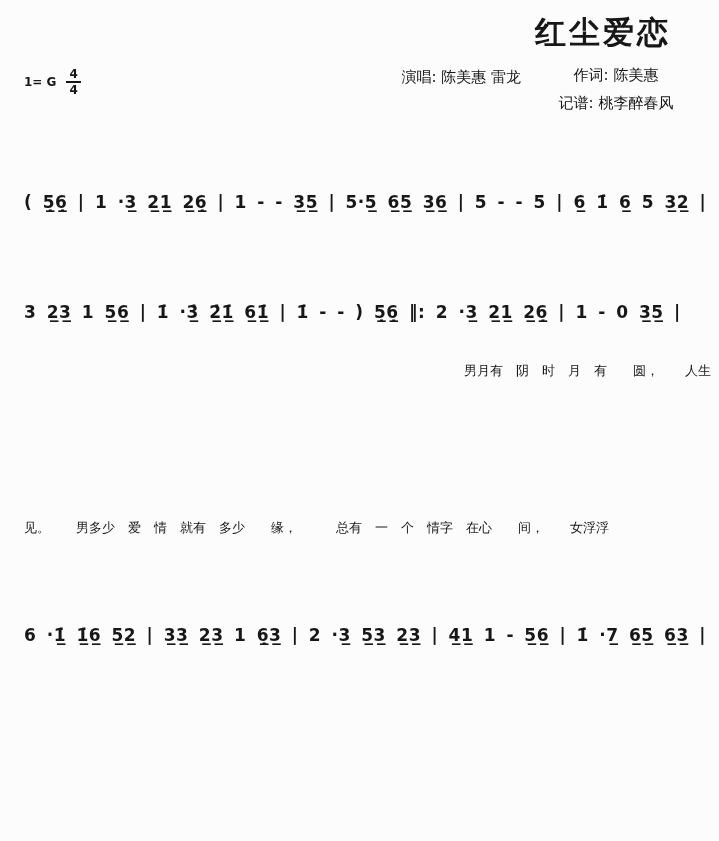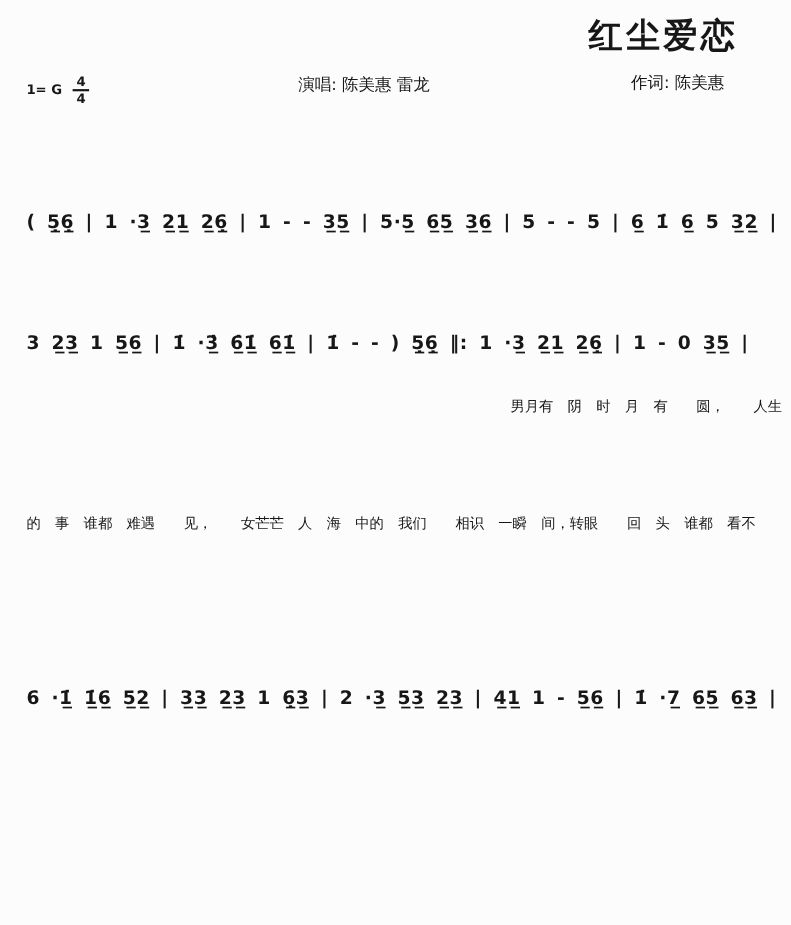--- a/index.html
+++ b/index.html
@@ -18,21 +18,21 @@
     font-weight: bold;
     letter-spacing: 3px;
     margin: 4px 40px 0 0;
   }
 
   .meta { display: flex; align-items: flex-start; margin-top: 8px; min-height: 86px; }
   .keysig { font-size: 12px; font-weight: bold; white-space: nowrap; margin-top: 6px; }
   .meter { display: inline-block; text-align: center; vertical-align: middle; margin-left: 10px; line-height: 1.0; }
   .meter .m-top { border-bottom: 2px solid #171717; padding: 0 3px 1px; display: block; }
   .meter .m-bot { display: block; padding-top: 1px; }
-  .singer { flex: 1; text-align: center; font-size: 15px; margin-top: 6px; padding-left: 60px; }
+  .singer { flex: 1; text-align: right; font-size: 15px; margin-top: 6px; padding-left: 60px; }
   .credits { width: 190px; font-size: 15px; line-height: 1.85; text-align: center; }
 
   .score { margin-top: 6px; }
   .system { position: relative; white-space: pre; }
   .notation {
     font-weight: bold;
     font-size: 17px;
     line-height: 1.25;
     word-spacing: 4px;
     letter-spacing: 0.5px;
@@ -56,39 +56,40 @@
 
   <div class="title">红尘爱恋</div>
 
   <div class="meta">
     <div class="keysig">
       <span>1= G</span><span class="meter"><span class="m-top">4</span><span class="m-bot">4</span></span>
     </div>
     <div class="singer">演唱: 陈美惠 雷龙</div>
     <div class="credits">
       <div>作词: 陈美惠</div>
+      <div>记谱: 桃李醉春风</div>
     </div>
   </div>
 
   <div class="score">
 
     <div class="system sys-gap">
       <div class="notation">( 5̲̣6̲̣ | 1 ·3̲ 2̲1̲ 2̲6̲̣ | 1 - - 3̲5̲ | 5·5̲ 6̲5̲ 3̲6̲ | 5 - - 5 | 6̲ 1̇ 6̲ 5 3̲2̲ |</div>
     </div>
 
     <div class="system sys-gap">
-      <div class="notation">3 2̲3̲ 1 5̲6̲ | 1̇ ·3̲̇ 6̲̇1̲̇ 6̲1̲̇ | 1̇ - - ) 5̲̣6̲̣ ‖: 1 ·3̲ 2̲1̲ 2̲6̲̣ | 1 - 0 3̲5̲ |</div>
+      <div class="notation">3 2̲3̲ 1 5̲6̲ | 1̇ ·3̲̇ 2̲̇1̲̇ 6̲1̲̇ | 1̇ - - ) 5̲̣6̲̣ ‖: 2 ·3̲ 2̲1̲ 2̲6̲̣ | 1 - 0 3̲5̲ |</div>
       <div class="lyrics ind-s2">男月有　阴　时　月　有　　圆，　　人生</div>
     </div>
 
     <div class="system sys-gap">
-      <div class="lyrics">的　事　谁都　难遇　　见，　　女芒芒　人　海　中的　我们　　相识　一瞬　间，转眼　　回　头　谁都　看不</div>
     </div>
 
     <div class="system sys-gap">
+      <div class="lyrics">见。　　男多少　爱　情　就有　多少　　缘，　　　总有　一　个　情字　在心　　间，　　女浮浮</div>
     </div>
 
     <div class="system sys-gap">
       <div class="notation">6 ·1̲̇ 1̲̇6̲ 5̲2̲ | 3̲3̲ 2̲3̲ 1 6̲̣3̲ | 2 ·3̲ 5̲3̲ 2̲3̲ | 4̲1̲ 1 - 5̲6̲ | 1̇ ·7̲ 6̲5̲ 6̲3̲ |</div>
       
     </div>
 
   </div>
 
 </div>

